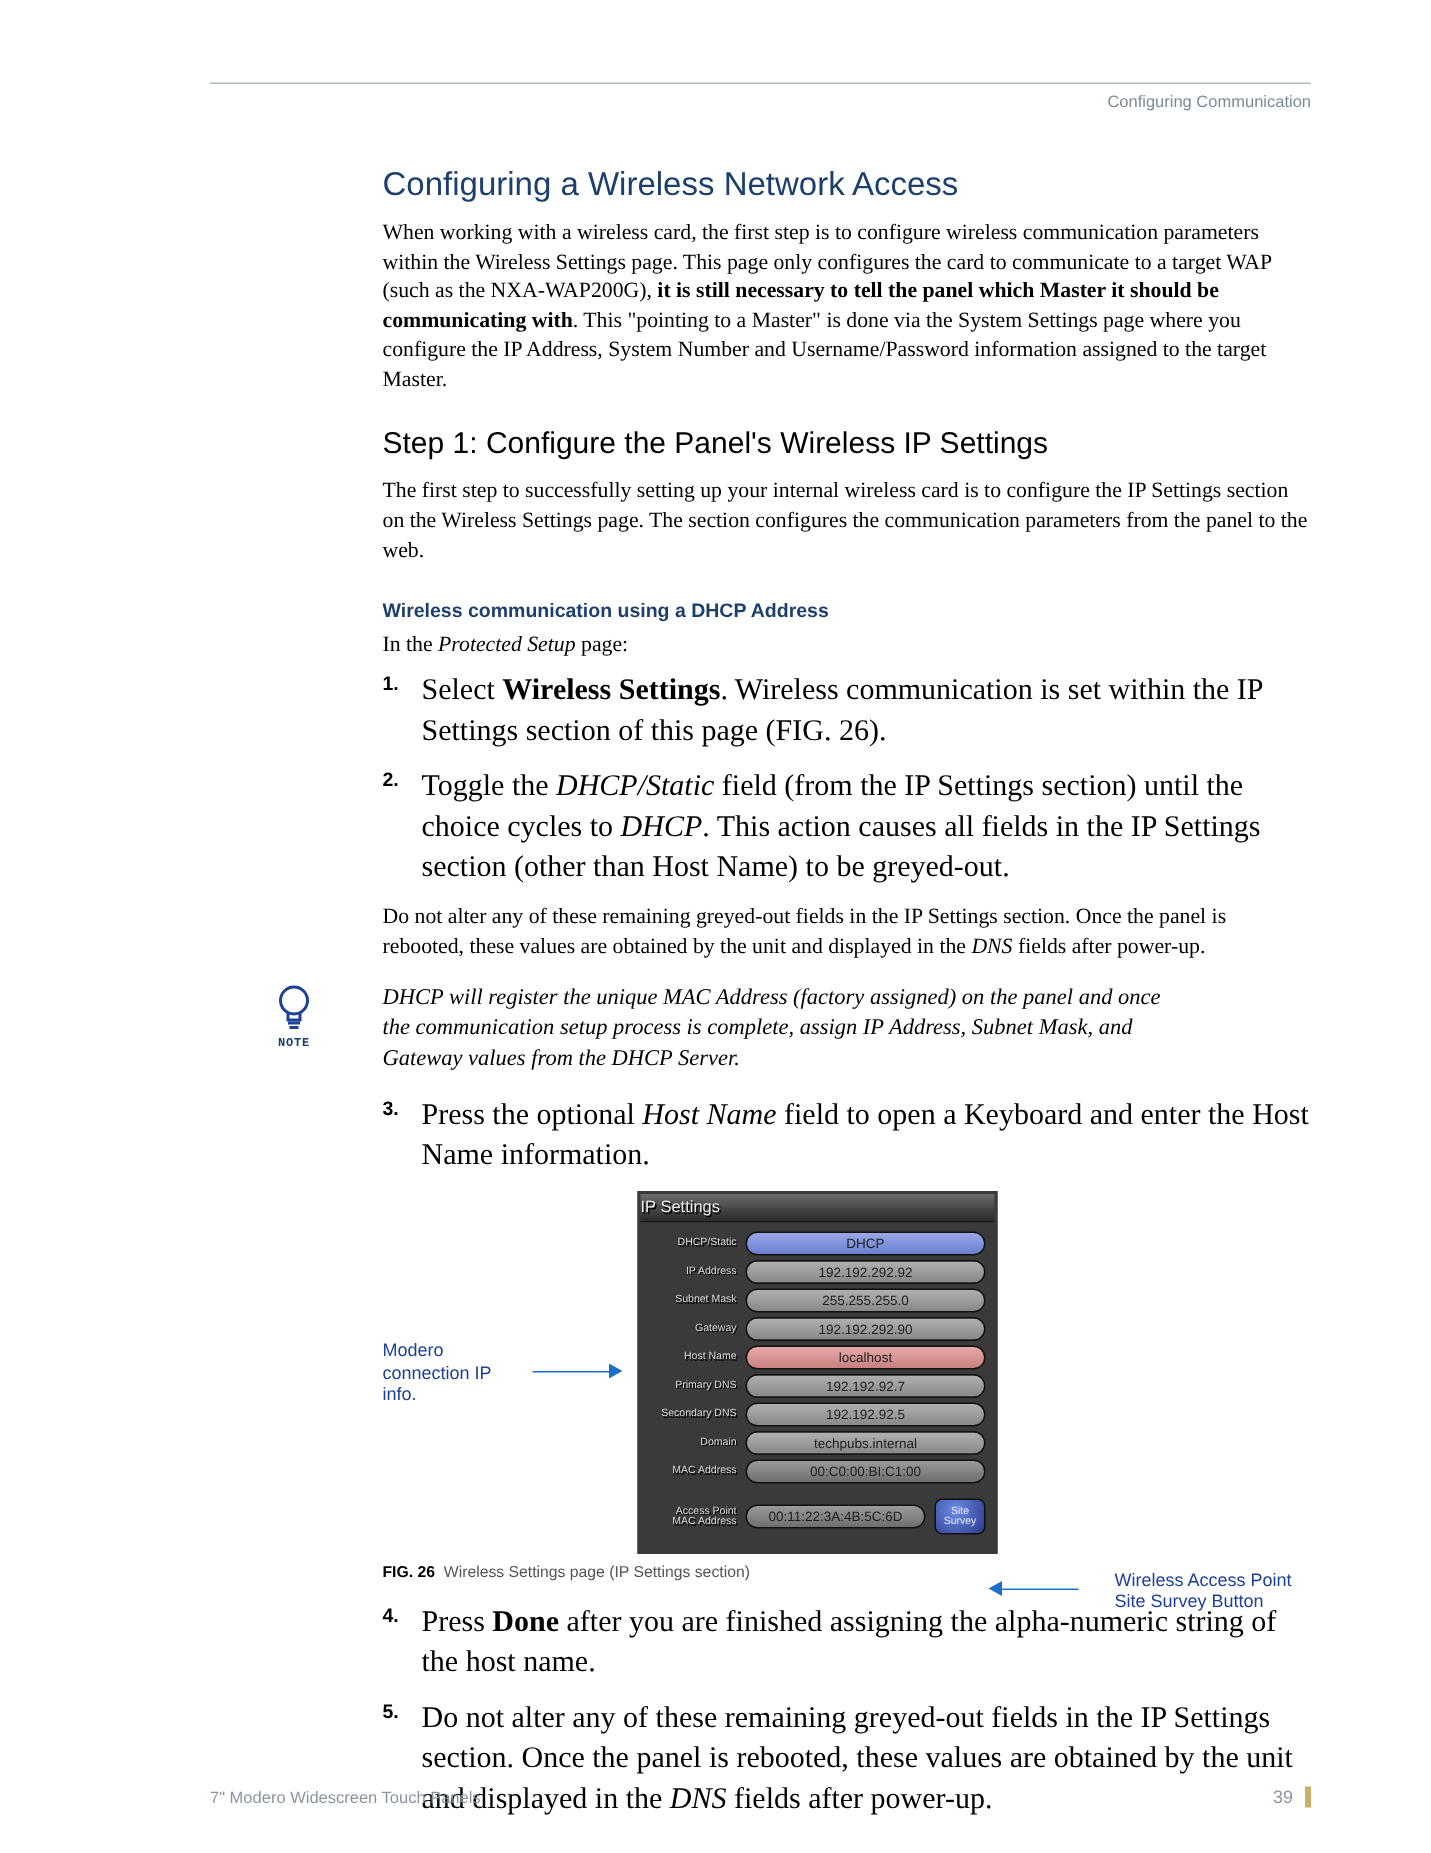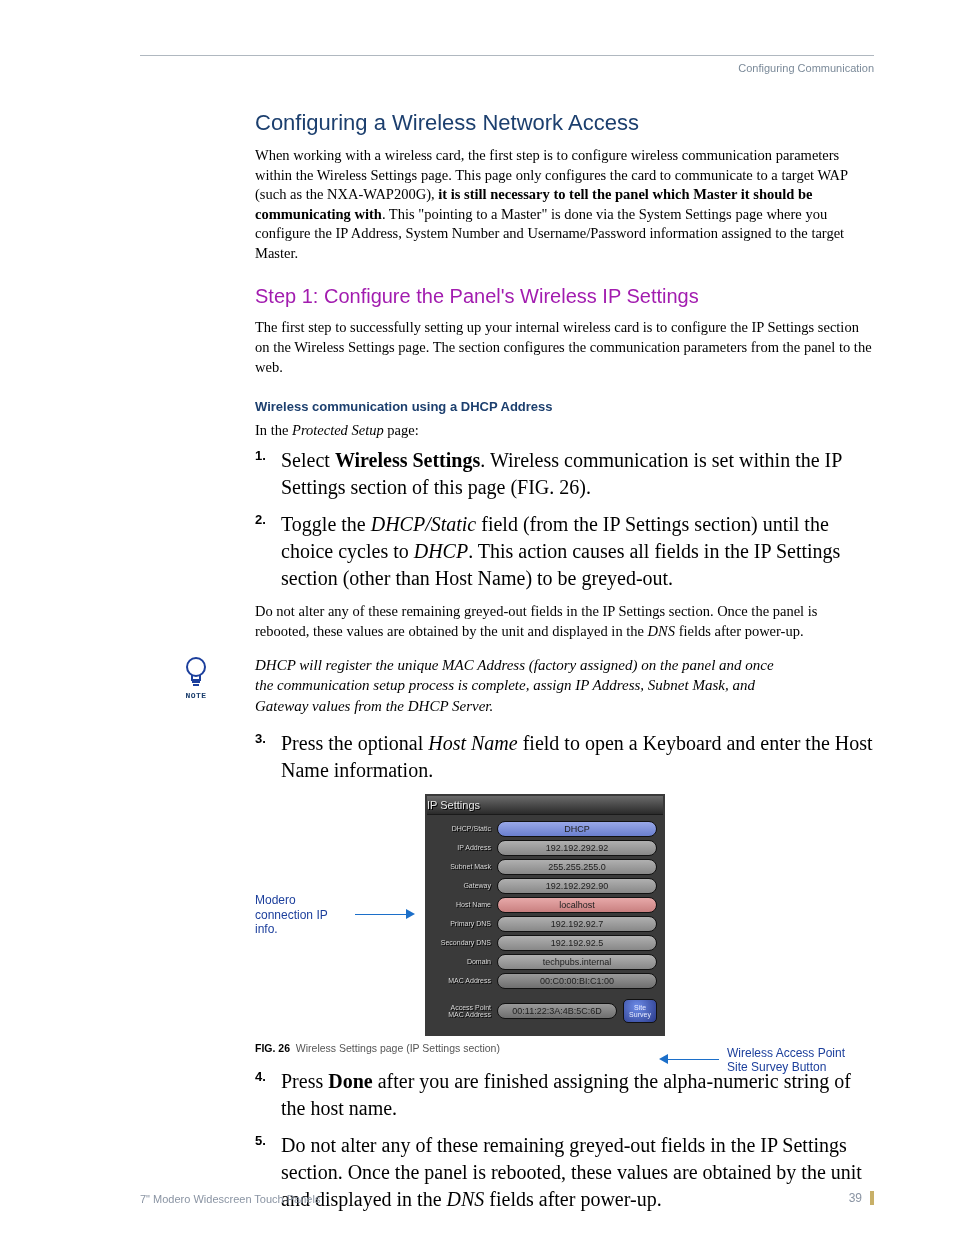--- a/index.html
+++ b/index.html
@@ -36,21 +36,21 @@
     margin-bottom: 10px;
   }
   .body-block {
     margin-left: 115px;
     font-size: 14.5px;
     line-height: 1.35;
   }
   .body-para { margin-bottom: 22px; }
   h2.subsection {
     font-family: Verdana, Arial, Helvetica, sans-serif;
-    color: #a21caf;
+    color: #000000;
     font-weight: 400;
     font-size: 20px;
     margin-left: 115px;
     margin-top: 12px;
     margin-bottom: 10px;
   }
   h3.dhcp-head {
     font-family: Verdana, Arial, Helvetica, sans-serif;
     color: #1c3f6e;
     font-weight: 700;
@@ -214,21 +214,21 @@
     font-size: 12px;
     color: #1c3f9c;
     width: 140px;
     line-height: 1.2;
     flex: none;
   }
   .right-group {
     position: absolute;
     display: flex;
     align-items: center;
-    gap: 8px;
+    gap: 24px;
     top: 252px;
     left: 404px;
   }
 
   .fig-caption {
     margin-left: 115px;
     font-family: Arial, Helvetica, sans-serif;
     font-size: 10.5px;
     color: #555;
     margin-top: 6px;

